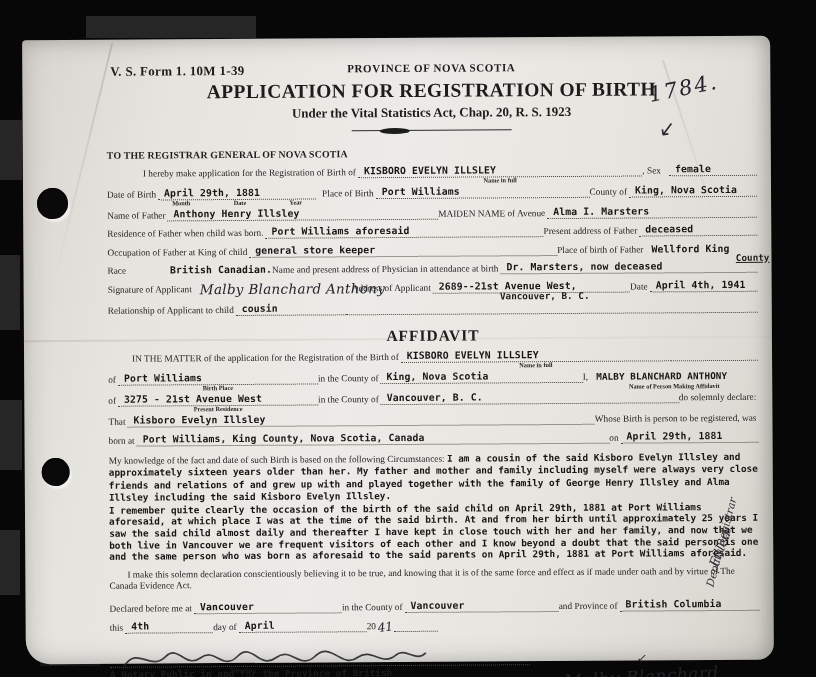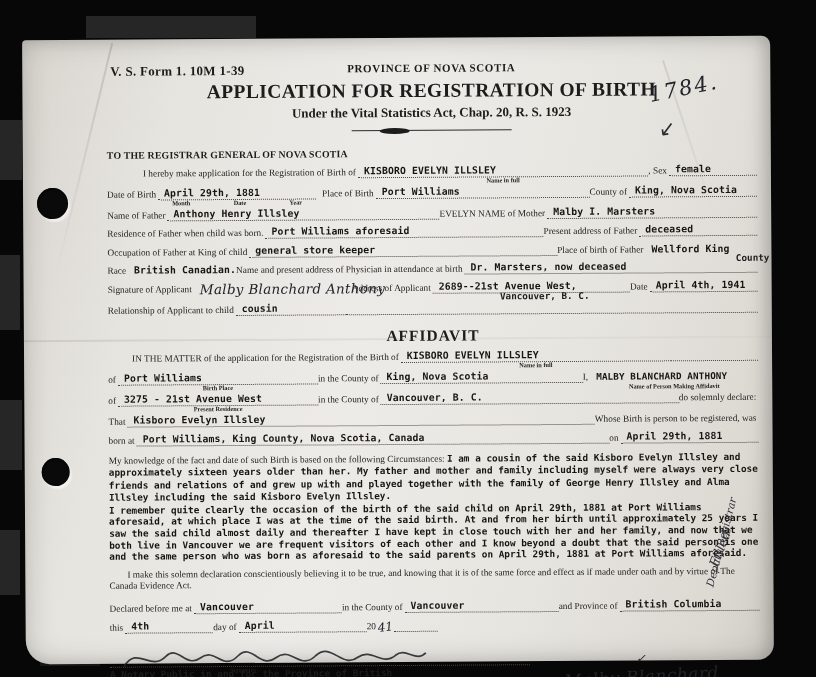--- a/index.html
+++ b/index.html
@@ -44,21 +44,21 @@
   
   .sec-to { font-size:9.8px; font-weight:bold; margin-top:12px; letter-spacing:.2px; }
   .row { display:flex; align-items:flex-end; font-size:9.3px; margin-top:5.5px; position:relative; line-height:11px; white-space:nowrap; }
   .lbl { flex:none; padding-right:2px; }
   .fill { border-bottom:1.4px dotted #4a463f; position:relative; padding:0 5px 0 6px; min-height:11px; }
   .grow { flex:1 1 auto; }
   .dots { border-bottom:1.4px dotted #4a463f; min-height:11px; }
   .val { font-family:"DejaVu Sans Mono",monospace; font-weight:bold; font-size:9.8px; color:#161512; letter-spacing:.1px; }
   .sub { position:absolute; top:100%; left:0; right:0; text-align:center; font-size:6.3px; font-weight:bold; line-height:7px; white-space:nowrap; }
   .sub3 { position:absolute; top:100%; left:0; right:0; display:flex; justify-content:space-between; padding:0 14px; font-size:6.3px; font-weight:bold; line-height:7px; }
-  .sub-right { position:absolute; top:9px; right:-12px; font-family:"DejaVu Sans Mono",monospace; font-weight:bold; font-size:9.3px; }
+  .sub-right { position:absolute; top:9px; right:-12px; font-family:"DejaVu Sans Mono",monospace; font-weight:bold; font-size:9.3px;text-decoration:underline; }
   .sub-line2 { position:absolute; top:10px; left:34%; font-family:"DejaVu Sans Mono",monospace; font-weight:bold; font-size:9.3px; }
   .row.has-sub { margin-bottom:8px; }
   .hand { font-family:"DejaVu Serif",serif; font-style:italic; color:#23222a; }
   .sig-inline { font-size:13.5px; transform:rotate(-2deg); letter-spacing:.3px; position:relative; top:2px; }
 
   
   .aff-head { text-align:center; font-size:15.5px; font-weight:bold; letter-spacing:1px; margin-top:12px; }
   .statement { margin-top:8px; font-size:9.3px; line-height:11.6px; white-space:normal; }
   .statement .intro { font-family:"Liberation Serif",serif; }
   .typed { font-family:"DejaVu Sans Mono",monospace; font-weight:bold; font-size:9.4px; color:#161512; letter-spacing:0; }
@@ -115,21 +115,21 @@
 
   <div class="sec-to">TO THE REGISTRAR GENERAL OF NOVA SCOTIA</div>
 
   <div class="row has-sub">
     <span class="lbl" style="padding-left:36px;">I hereby make application for the Registration of Birth of</span>
     <span class="fill grow">
       <span class="val">KISBORO EVELYN ILLSLEY</span>
       <span class="sub">Name in full</span>
     </span>
     <span class="lbl">, Sex</span>
-    <span class="fill" style="width:88px;">
+    <span class="fill" style="width:88px;margin-left:6px;">
       <span class="val">female</span>
     </span>
   </div>
 
   <div class="row has-sub">
     <span class="lbl">Date of Birth</span>
     <span class="fill" style="width:158px;">
       <span class="val">April 29th, 1881</span>
       <span class="sub3">
         <span>Month</span>
@@ -145,23 +145,23 @@
     <span class="fill" style="width:128px;">
       <span class="val">King, Nova Scotia</span>
     </span>
   </div>
 
   <div class="row">
     <span class="lbl">Name of Father</span>
     <span class="fill grow">
       <span class="val">Anthony Henry Illsley</span>
     </span>
-    <span class="lbl">EVELYN NAME of Mother</span>
+    <span class="lbl">MAIDEN NAME of Avenue</span>
     <span class="fill" style="width:210px;">
-      <span class="val">Malby I. Marsters</span>
+      <span class="val">Alma I. Marsters</span>
     </span>
   </div>
 
   <div class="row">
     <span class="lbl">Residence of Father when child was born.</span>
     <span class="fill grow">
       <span class="val">Port Williams aforesaid</span>
     </span>
     <span class="lbl">Present address of Father</span>
     <span class="fill" style="width:118px;">
@@ -176,21 +176,21 @@
     </span>
     <span class="lbl">Place of birth of Father</span>
     <span class="fill" style="width:112px; border-bottom:none;">
       <span class="val">Wellford King</span>
       <span class="sub-right">County</span>
     </span>
   </div>
 
   <div class="row">
     <span class="lbl">Race</span>
-    <span class="fill" style="width:108px; border-bottom:none;">
+    <span class="fill" style="width:108px; border-bottom:none;margin-left:36px;">
       <span class="val">British Canadian.</span>
     </span>
     <span class="lbl">Name and present address of Physician in attendance at birth</span>
     <span class="fill grow">
       <span class="val">Dr. Marsters, now deceased</span>
     </span>
   </div>
 
   <div class="row has-sub">
     <span class="lbl">Signature of Applicant</span>

